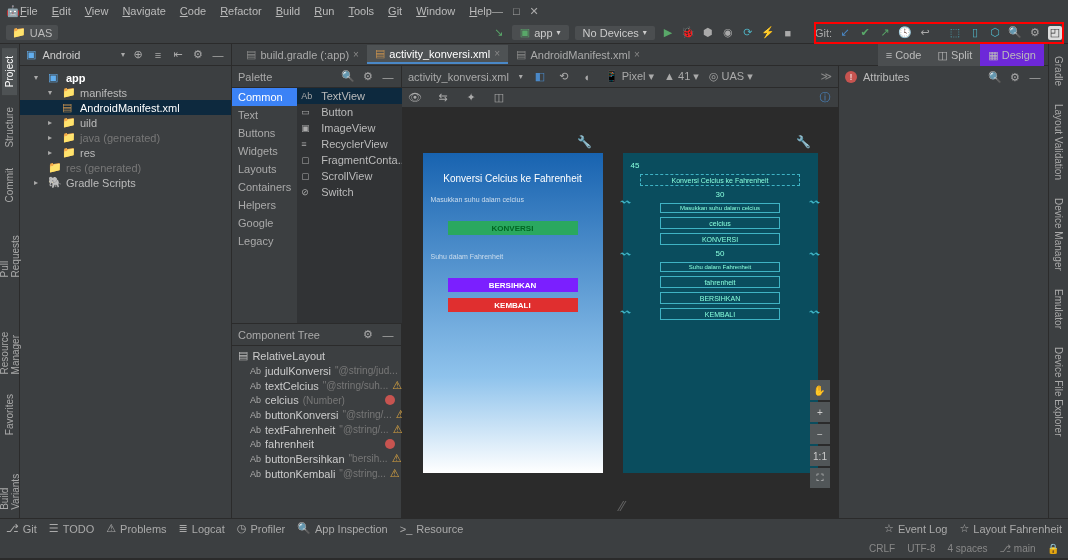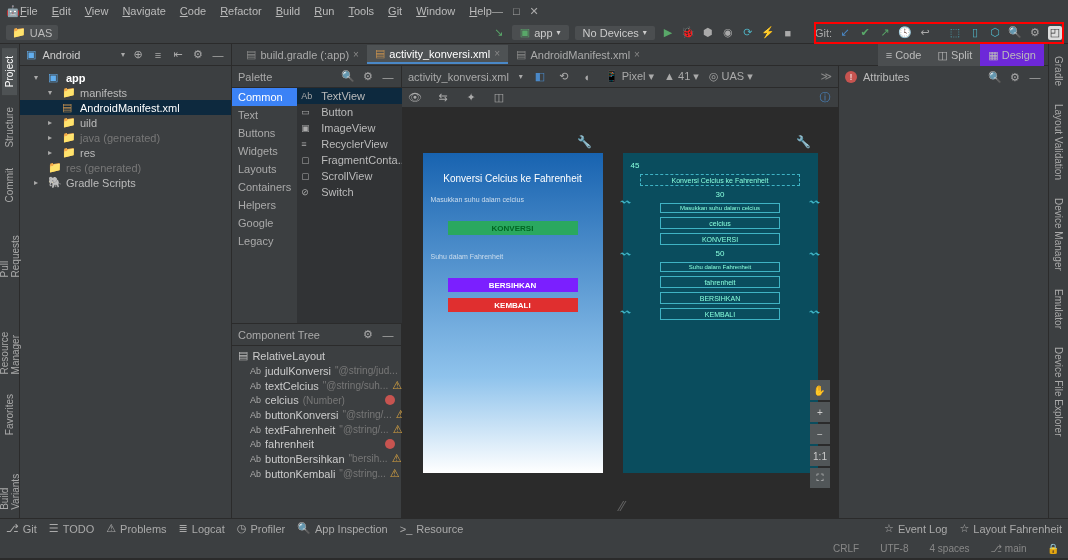--- a/index.html
+++ b/index.html
@@ -72,21 +72,21 @@
 .attrs-col { width:210px; background:#3c3f41; border-left:1px solid #2b2b2b; }
 .attrs-hd { height:22px; display:flex; align-items:center; padding:0 6px; gap:6px; }
 .attrs-hd .warn-ico { width:12px; height:12px; border-radius:50%; background:#c75450; display:flex; align-items:center; justify-content:center; color:#fff; font-size:9px; }
 .view-toggle { position:absolute; right:4px; top:0; height:22px; display:flex; gap:0; }
 .view-toggle .vt { padding:2px 8px; background:#4b4e50; font-size:11px; cursor:pointer; display:flex; align-items:center; gap:4px; }
 .view-toggle .vt.active { background:#6d28d9; }
 .sidebar-right { width:20px; background:#3c3f41; border-left:1px solid #2b2b2b; display:flex; flex-direction:column; align-items:center; gap:2px; padding-top:4px; }
 .statusbar { height:20px; background:#3c3f41; border-top:1px solid #2b2b2b; display:flex; align-items:center; padding:0 6px; gap:12px; font-size:11px; }
 .statusbar .sitem { display:flex; align-items:center; gap:4px; color:#aaa; cursor:pointer; }
 .statusbar .spacer { flex:1; }
-.statusbar2 { height:20px; background:#3c3f41; display:flex; align-items:center; justify-content:flex-end; gap:21px; padding:0 8px; font-size:10px; color:#888; }
+.statusbar2 { height:20px; background:#3c3f41; display:flex; align-items:center; justify-content:flex-end; gap:12px; padding:0 8px; font-size:10px; color:#888; }
 </style>
 </head>
 <body>
 
 <div class="titlebar">
   <span class="ico">🤖</span>
   <div class="left" id="menubar">
       <span class="mitem"><u>F</u>ile</span>
       <span class="mitem"><u>E</u>dit</span>
       <span class="mitem"><u>V</u>iew</span>

